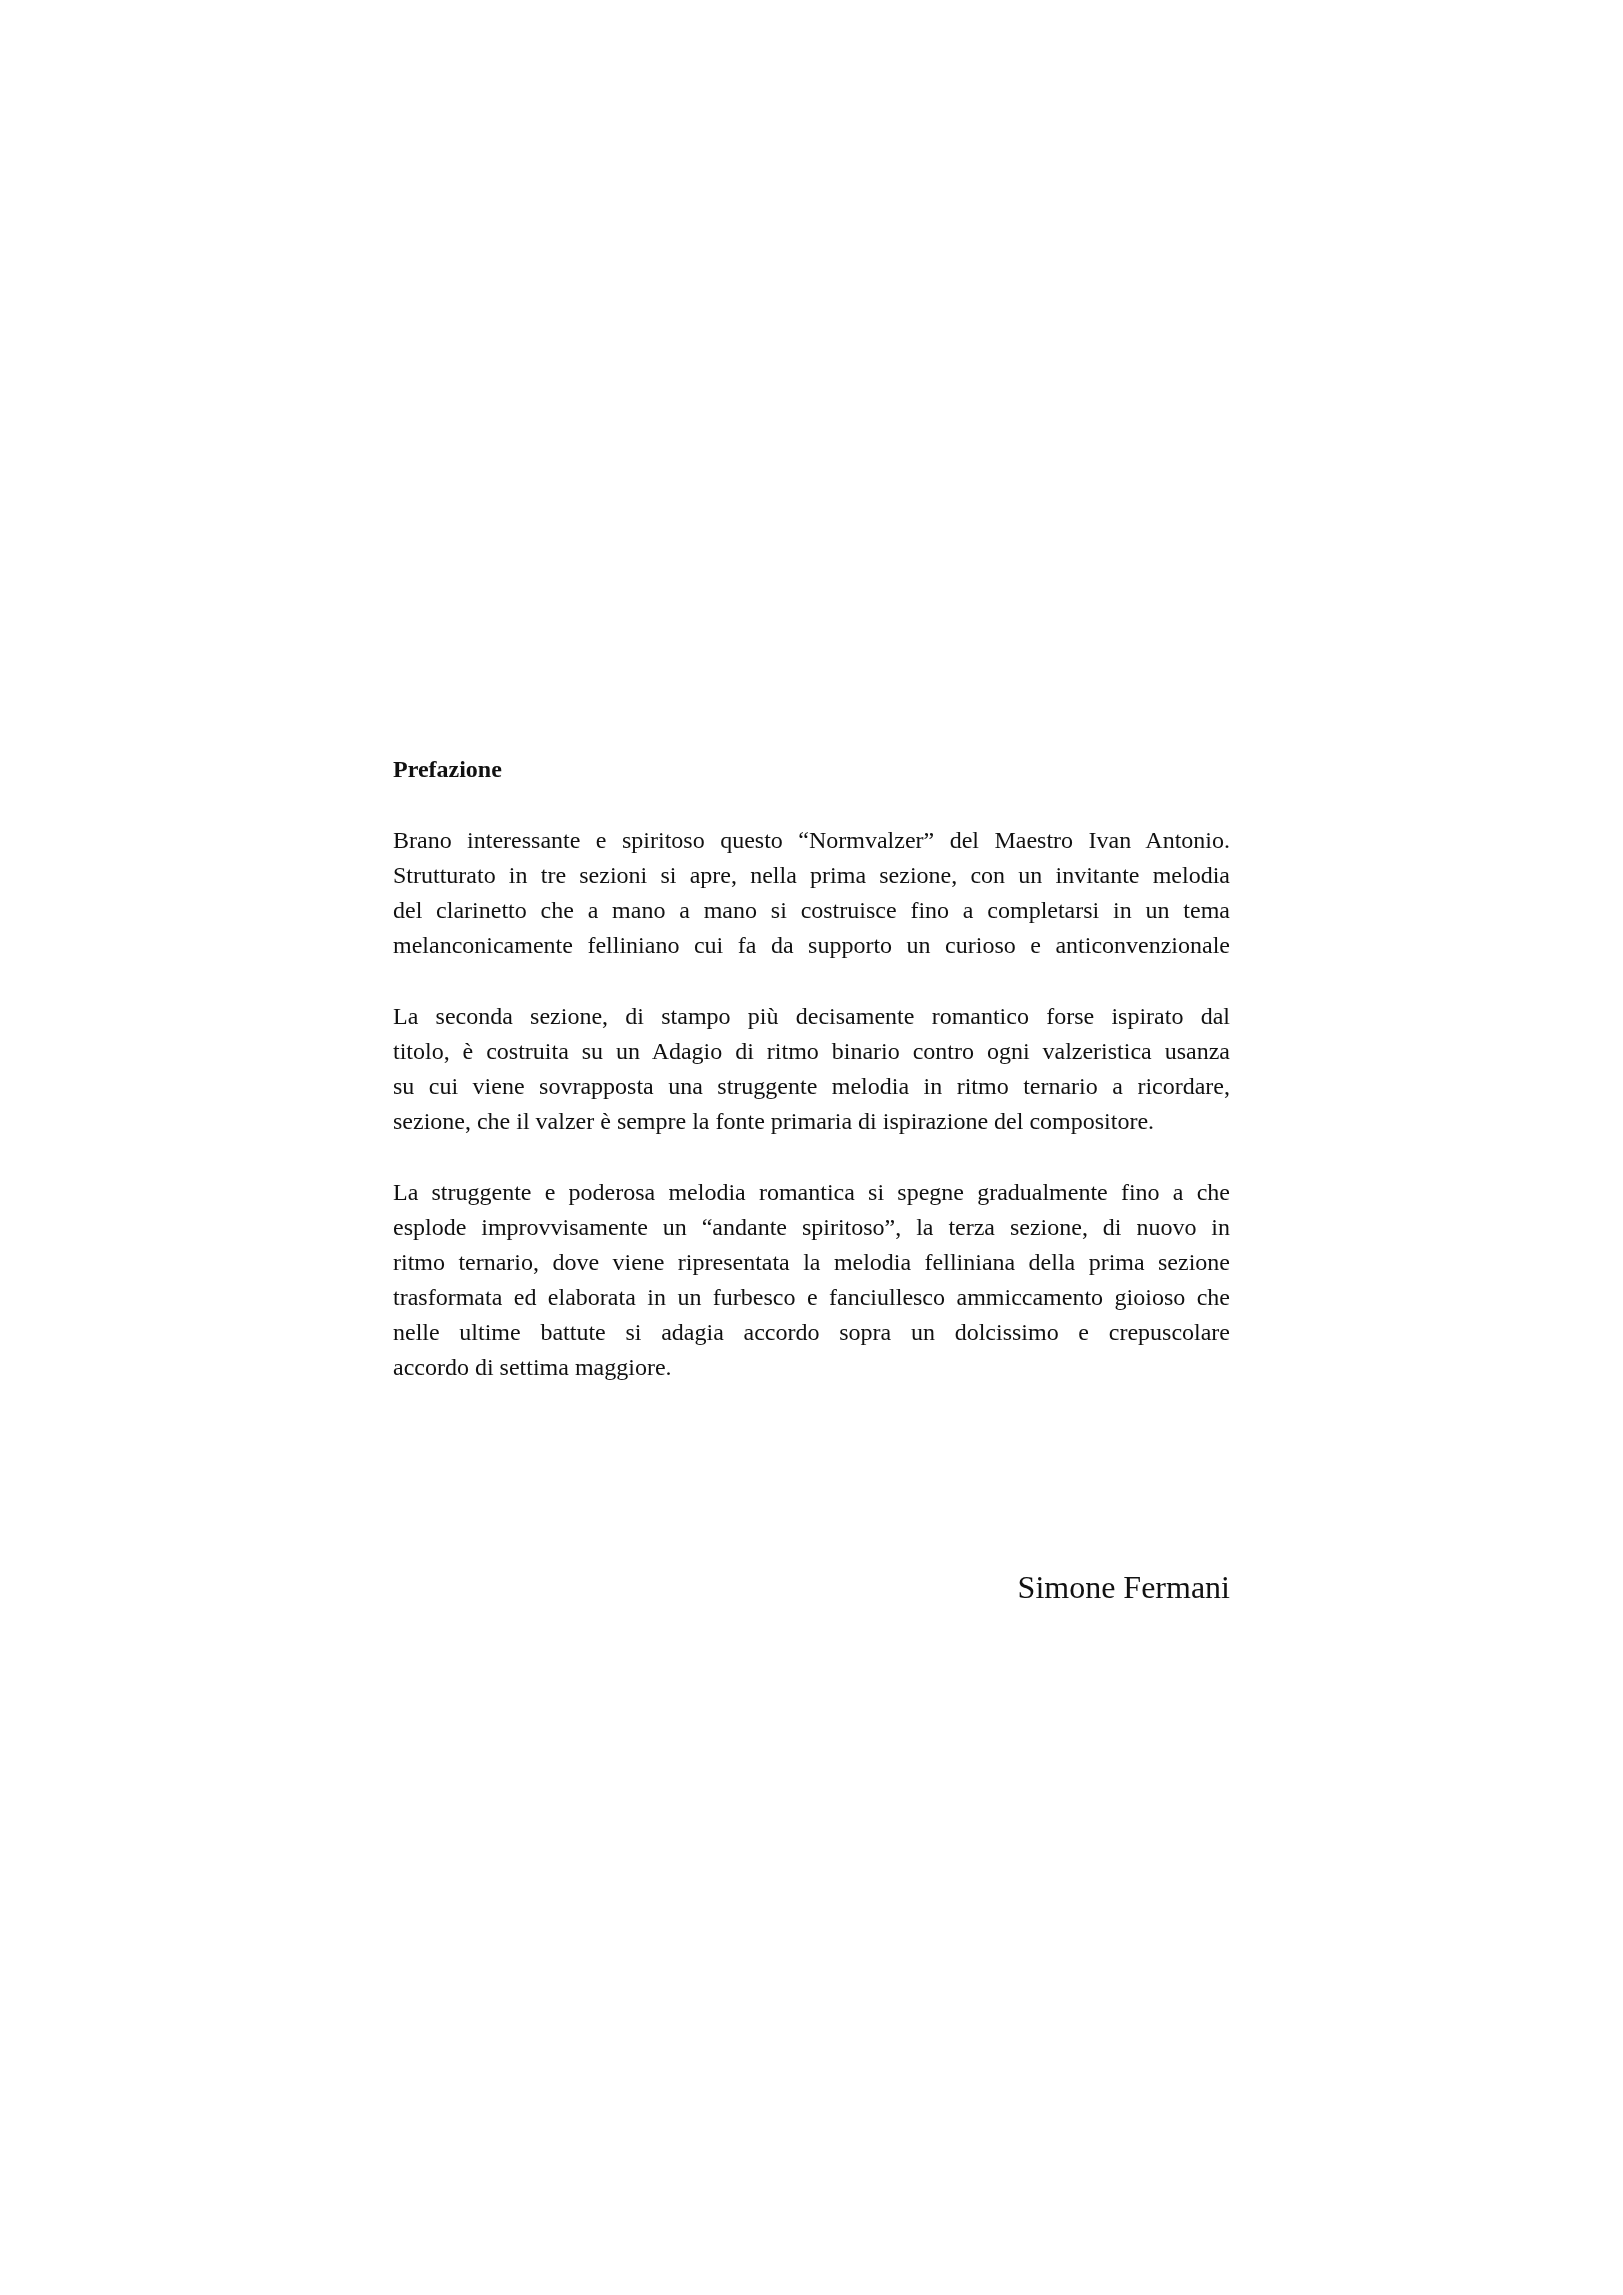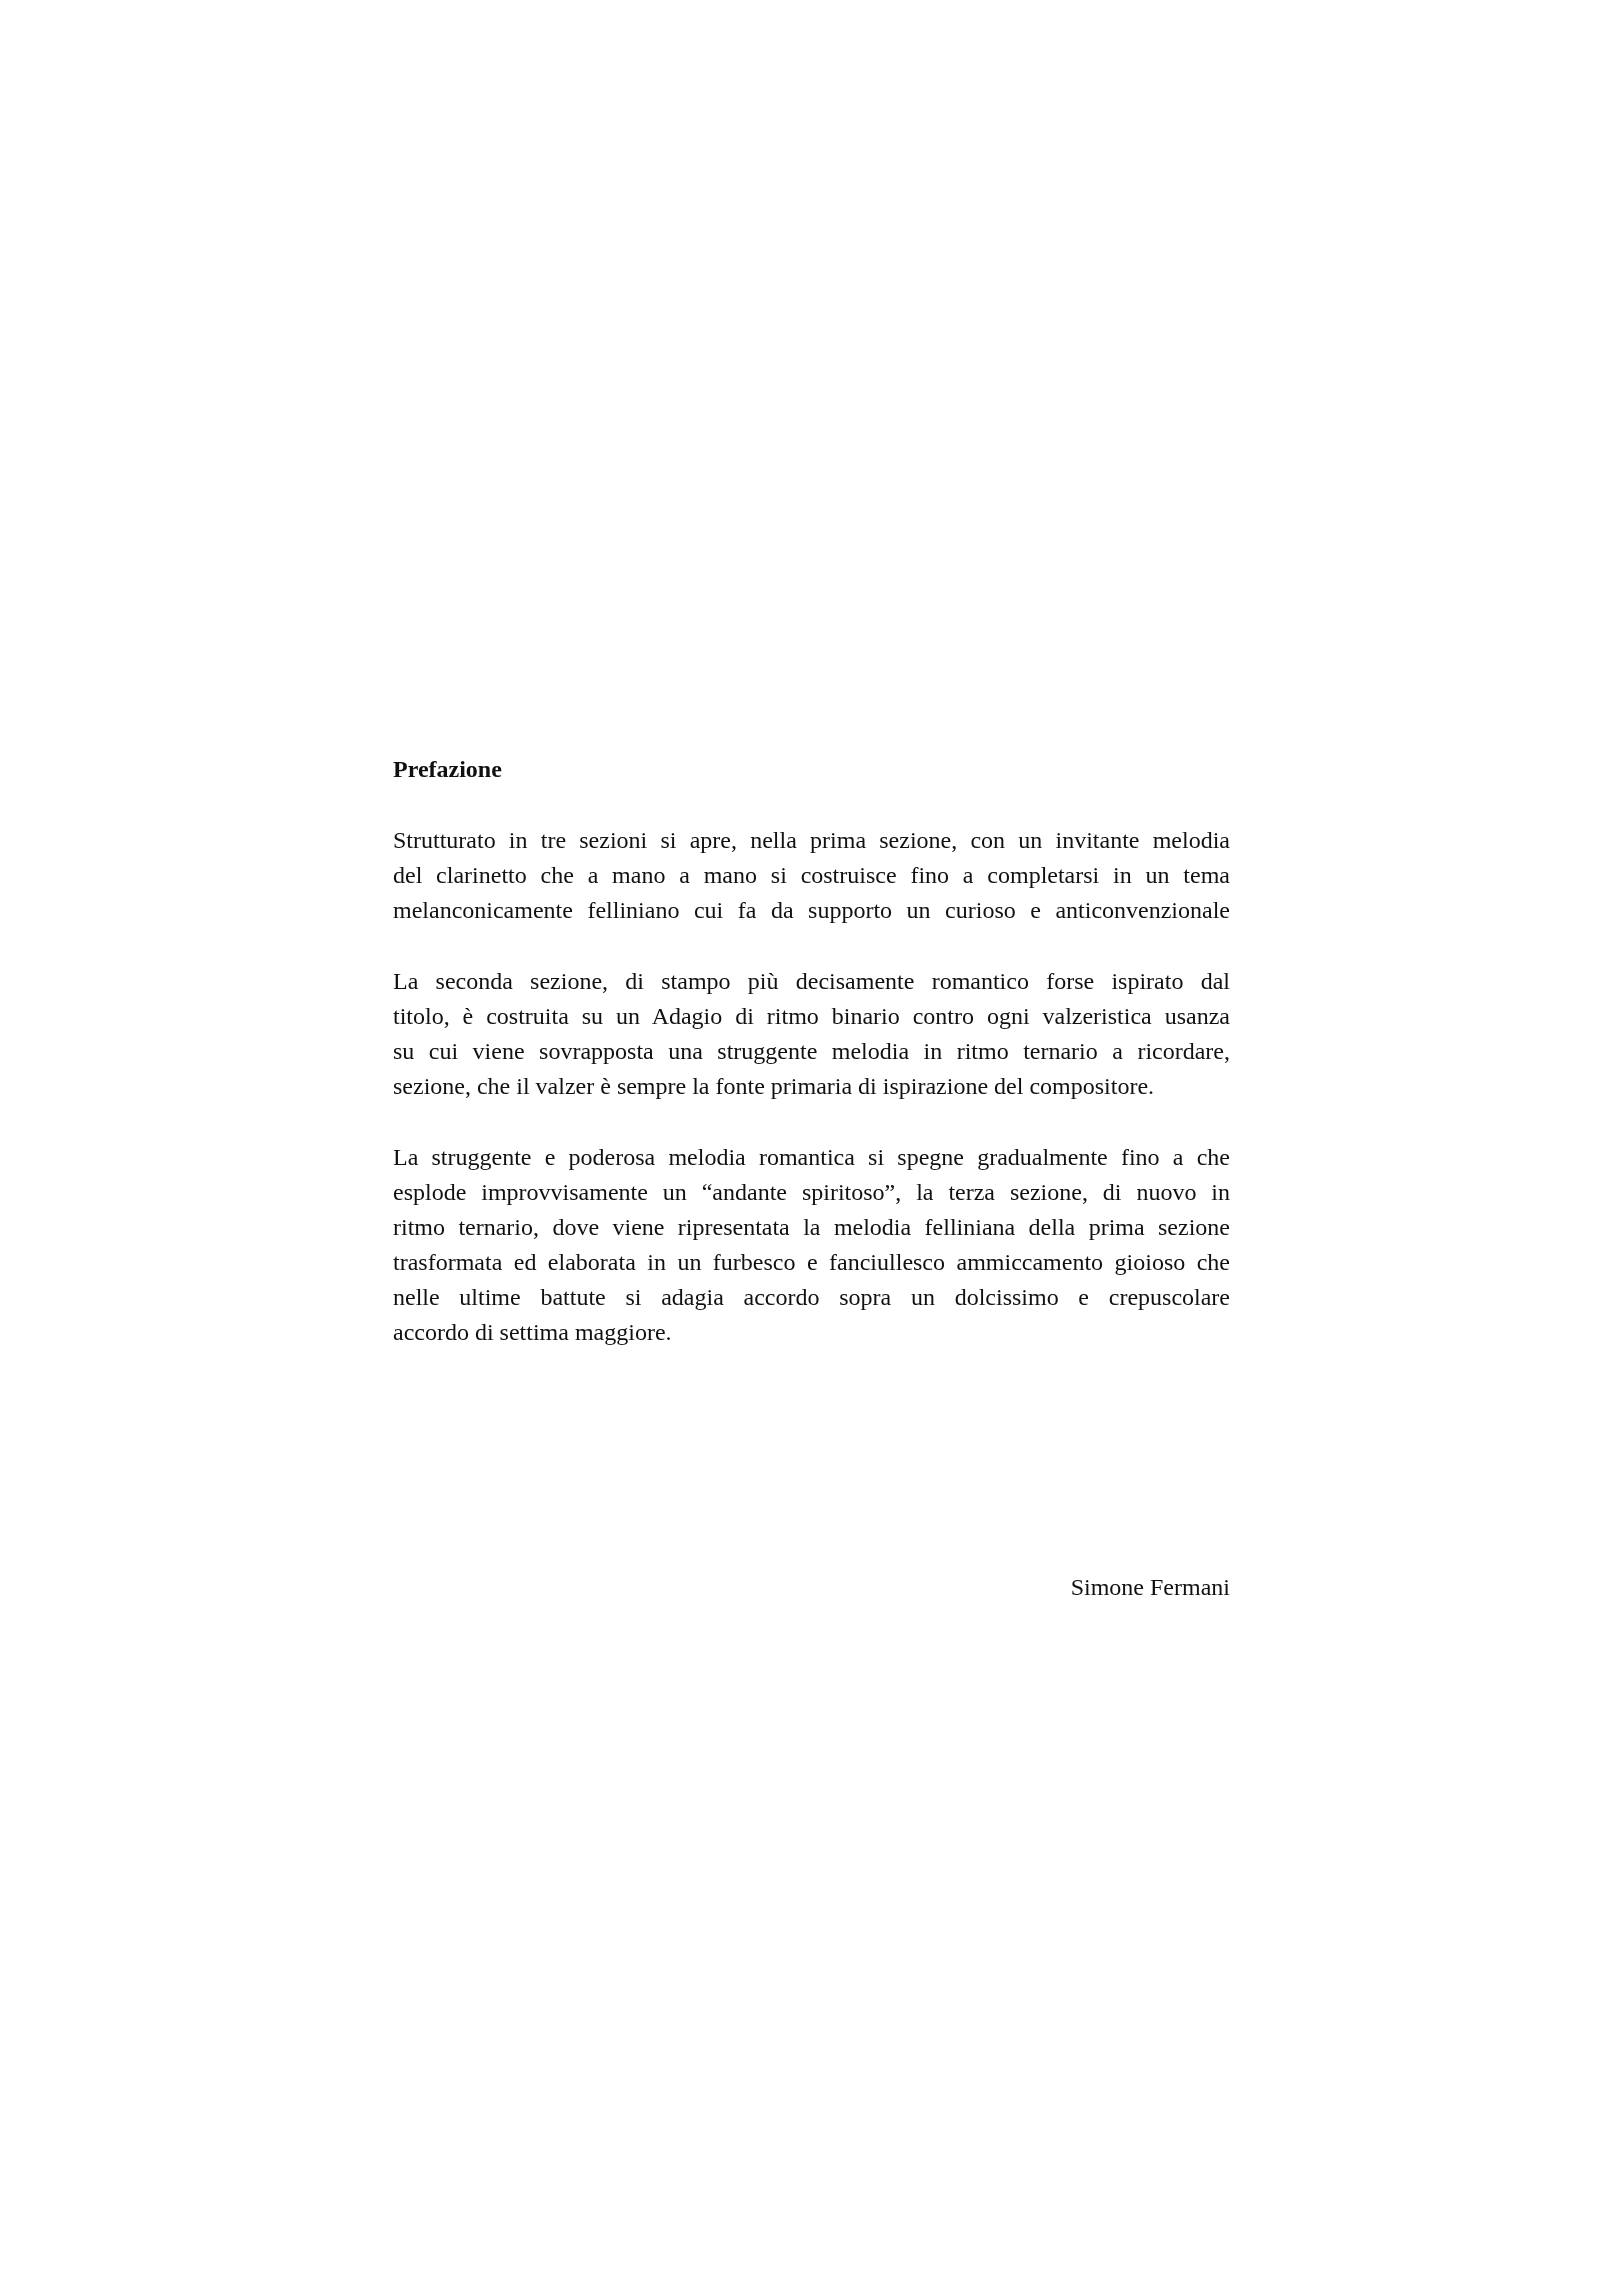--- a/index.html
+++ b/index.html
@@ -49,36 +49,37 @@
     text-align-last: justify;
   }
   .line.last {
     text-align: left;
     text-align-last: left;
   }
   .signature {
     position: absolute;
     right: 393px;
     top: 1570px;
-    font-size: 24px;
+    font-size: 32px;
     line-height: 35px;
     text-align: right;
     white-space: nowrap;
     margin-left: 41px;
   }
 </style>
 </head>
 <body>
 
 <div class="page">
   <div class="text-column">
     <h1 class="heading">Prefazione</h1>
     <div style="height:38px"></div>
 
     <div class="paragraph">
+      <span class="line">Brano interessante e spiritoso questo “Normvalzer” del Maestro Ivan Antonio.</span>
       <span class="line">Strutturato in tre sezioni si apre, nella prima sezione, con un invitante melodia</span>
       <span class="line">del clarinetto che a mano a mano si costruisce fino a completarsi in un tema</span>
       <span class="line">melanconicamente felliniano cui fa da supporto un curioso e anticonvenzionale</span>
     </div>
     <div style="height:36px"></div>
 
     <div class="paragraph">
       <span class="line">La seconda sezione, di stampo più decisamente romantico forse ispirato dal</span>
       <span class="line">titolo, è costruita su un Adagio di ritmo binario contro ogni valzeristica usanza</span>
       <span class="line">su cui viene sovrapposta una struggente melodia in ritmo ternario a ricordare,</span>

